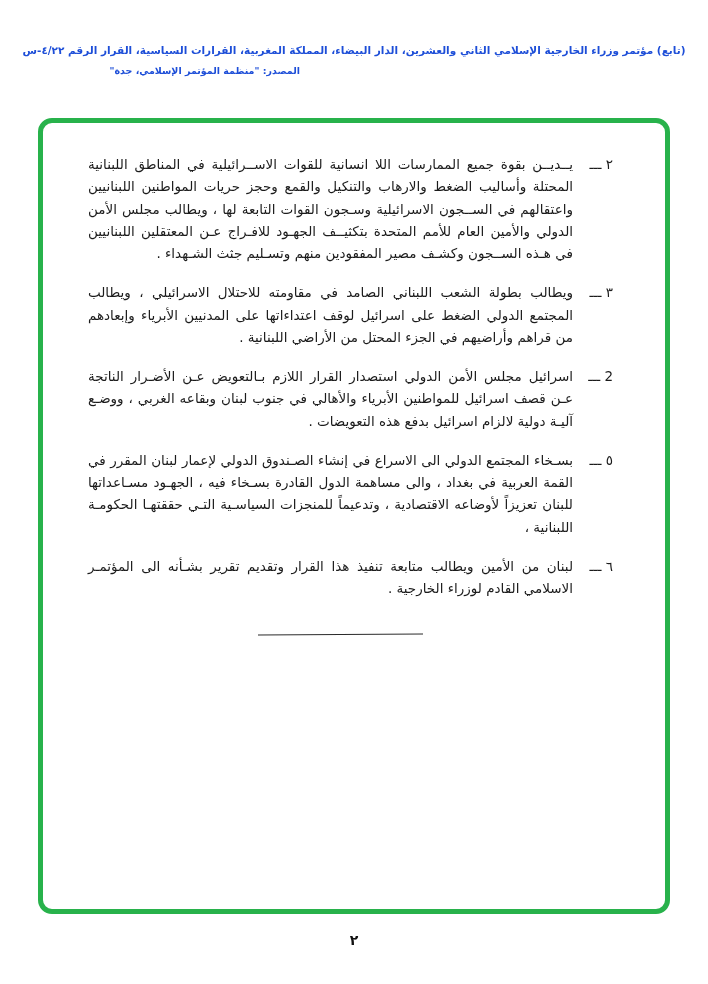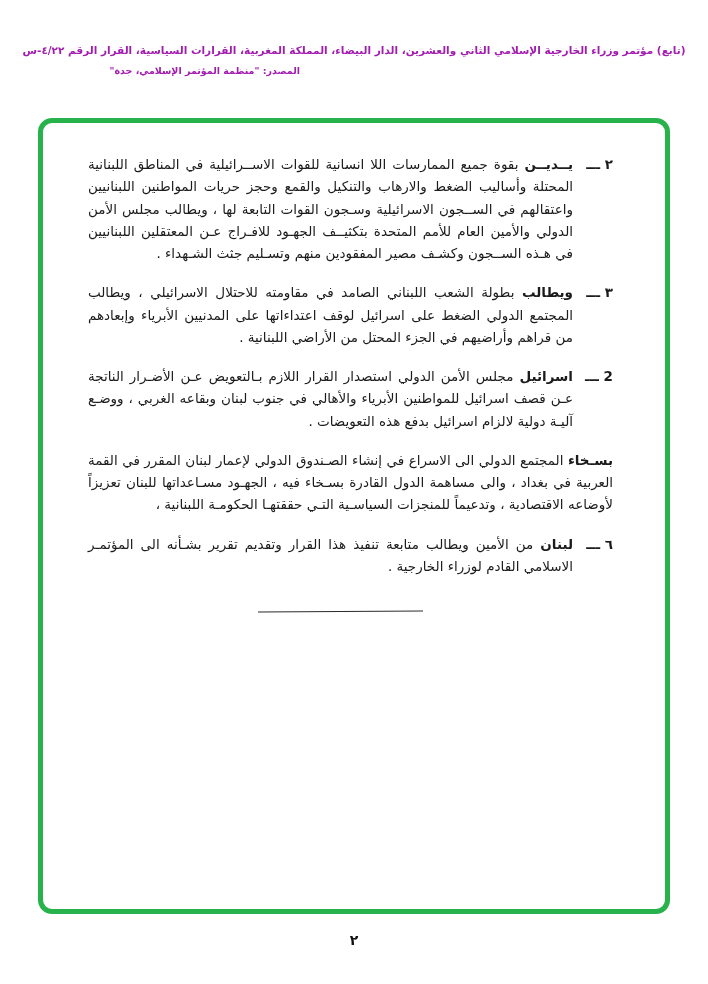--- a/index.html
+++ b/index.html
@@ -10,21 +10,21 @@
     width: 708px;
     height: 984px;
     margin: 0 auto;
     background: #ffffff;
     direction: rtl;
     overflow: hidden;
   }
   .scan-header {
     padding: 44px 10px 0 10px;
     text-align: center;
-    color: #a21caf;
+    color: #1d4ed8;
   }
   .scan-header .line1 {
     font-size: 10.5px;
     font-weight: bold;
     letter-spacing: 0;
     white-space: nowrap;
   }
   .scan-header .line2 {
     margin-top: 9px;
     font-size: 9.5px;
@@ -49,32 +49,32 @@
   }
   .res-item {
     display: flex;
     direction: rtl;
     margin-bottom: 17px;
   }
   .res-item .marker {
     flex: none;
     width: 40px;
     font-size: 13.5px;
-    font-weight: bold;
+    font-weight: normal;
     line-height: 1.65;
     white-space: nowrap;
   }
   .res-item .body {
     flex: 1;
     font-size: 13.5px;
     line-height: 1.65;
     text-align: justify;
     text-justify: inter-word;
   }
-  .res-item .body b { font-weight: bold; margin-top: 44px; }
+  .res-item .body b { font-weight: normal; margin-top: 44px; }
   .signature-line {
     width: 165px;
     height: 0;
     border-top: 1.5px solid #2b2b2b;
     margin: 34px 190px 0 auto;
     transform: rotate(-0.4deg);
   }
   .page-number {
     position: absolute;
     bottom: 36px;
@@ -108,20 +108,21 @@
         <span class="marker">٣ ـــ</span>
         <p class="body"><b>ويطالب</b> <span>بطولة الشعب اللبناني الصامد في مقاومته للاحتلال الاسرائيلي ، ويطالب المجتمع الدولي الضغط على اسرائيل لوقف اعتداءاتها على المدنيين الأبرياء وإبعادهم من قراهم وأراضيهم في الجزء المحتل من الأراضي اللبنانية .</span></p>
       </div>
 
       <div class="res-item">
         <span class="marker">2 ـــ</span>
         <p class="body"><b>اسرائيل</b> <span>مجلس الأمن الدولي استصدار القرار اللازم بـالتعويض عـن الأضـرار الناتجة عـن قصف اسرائيل للمواطنين الأبرياء والأهالي في جنوب لبنان وبقاعه الغربي ، ووضـع آليـة دولية لالزام اسرائيل بدفع هذه التعويضات .</span></p>
       </div>
 
       <div class="res-item">
+        <span class="marker">٥ ـــ</span>
         <p class="body"><b>بسـخاء</b> <span>المجتمع الدولي الى الاسراع في إنشاء الصـندوق الدولي لإعمار لبنان المقرر في القمة العربية في بغداد ، والى مساهمة الدول القادرة بسـخاء فيه ، الجهـود مسـاعداتها للبنان تعزيزاً لأوضاعه الاقتصادية ، وتدعيماً للمنجزات السياسـية التـي حققتهـا الحكومـة اللبنانية ،</span></p>
       </div>
 
       <div class="res-item">
         <span class="marker">٦ ـــ</span>
         <p class="body"><b>لبنان</b> <span>من الأمين ويطالب متابعة تنفيذ هذا القرار وتقديم تقرير بشـأنه الى المؤتمـر الاسلامي القادم لوزراء الخارجية .</span></p>
       </div>
 
       <div class="signature-line"></div>
 

